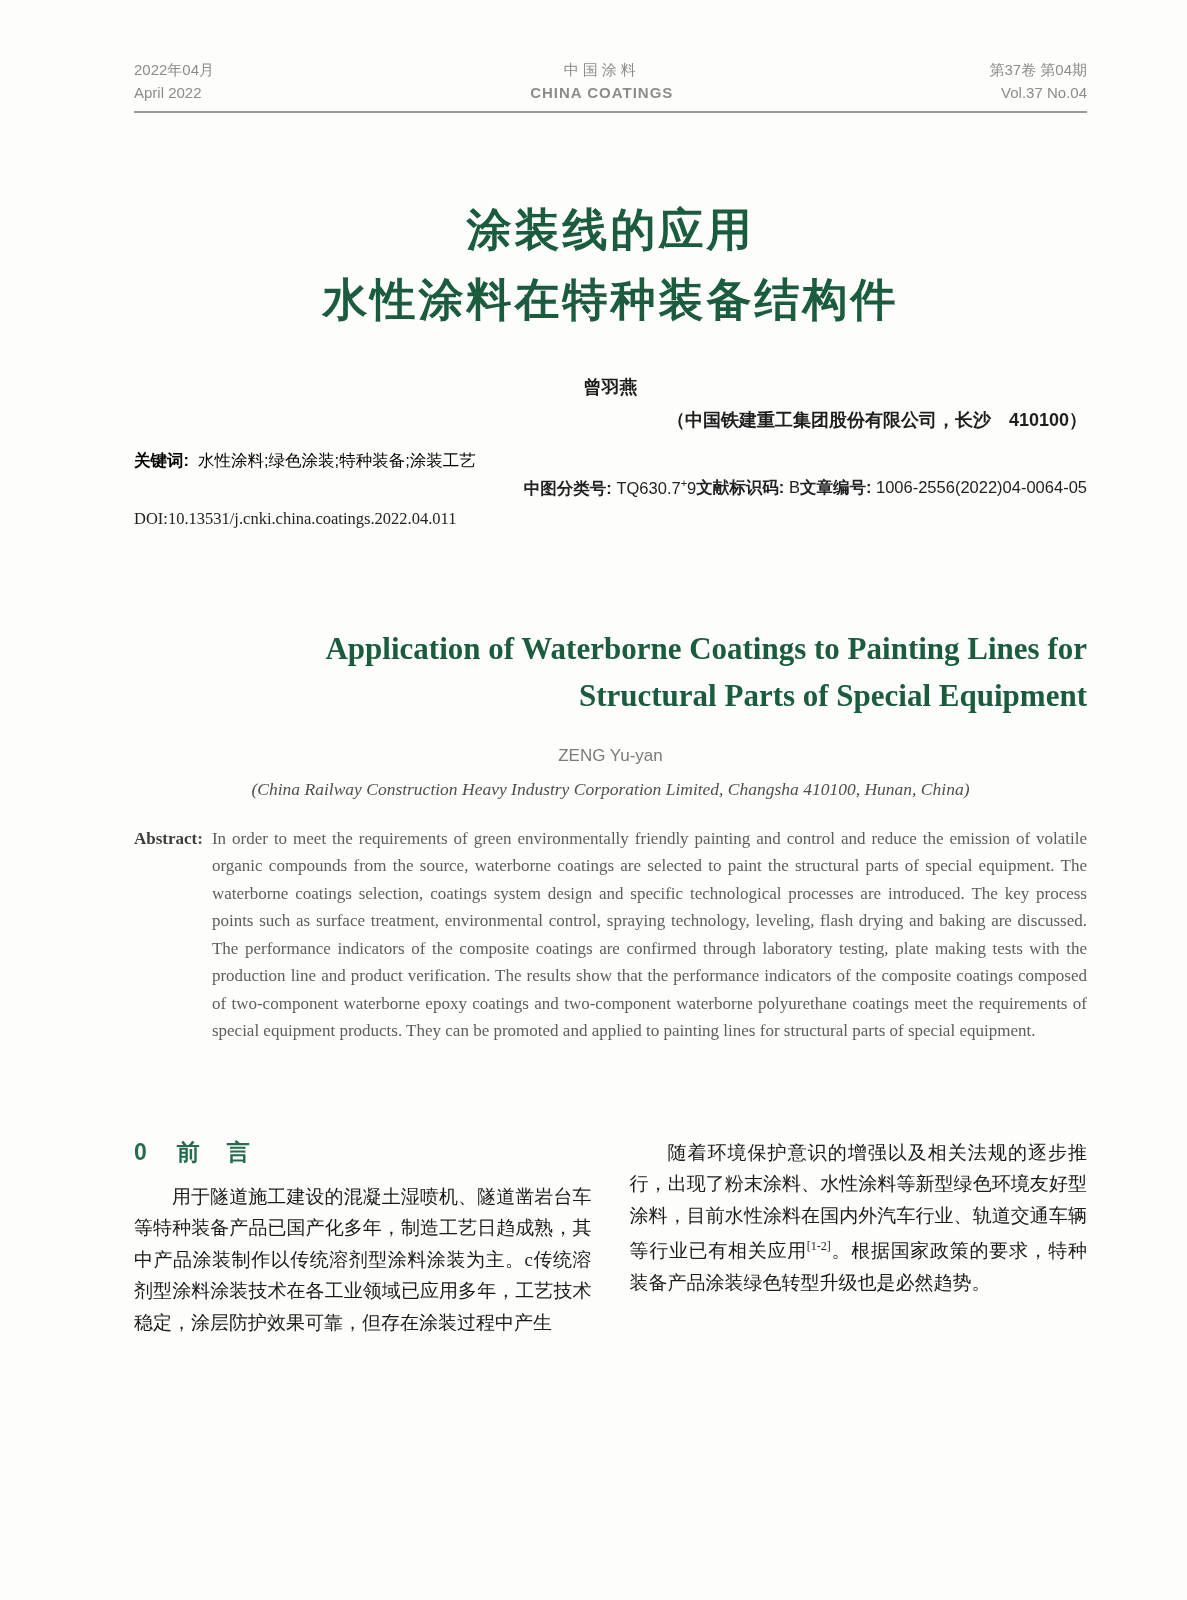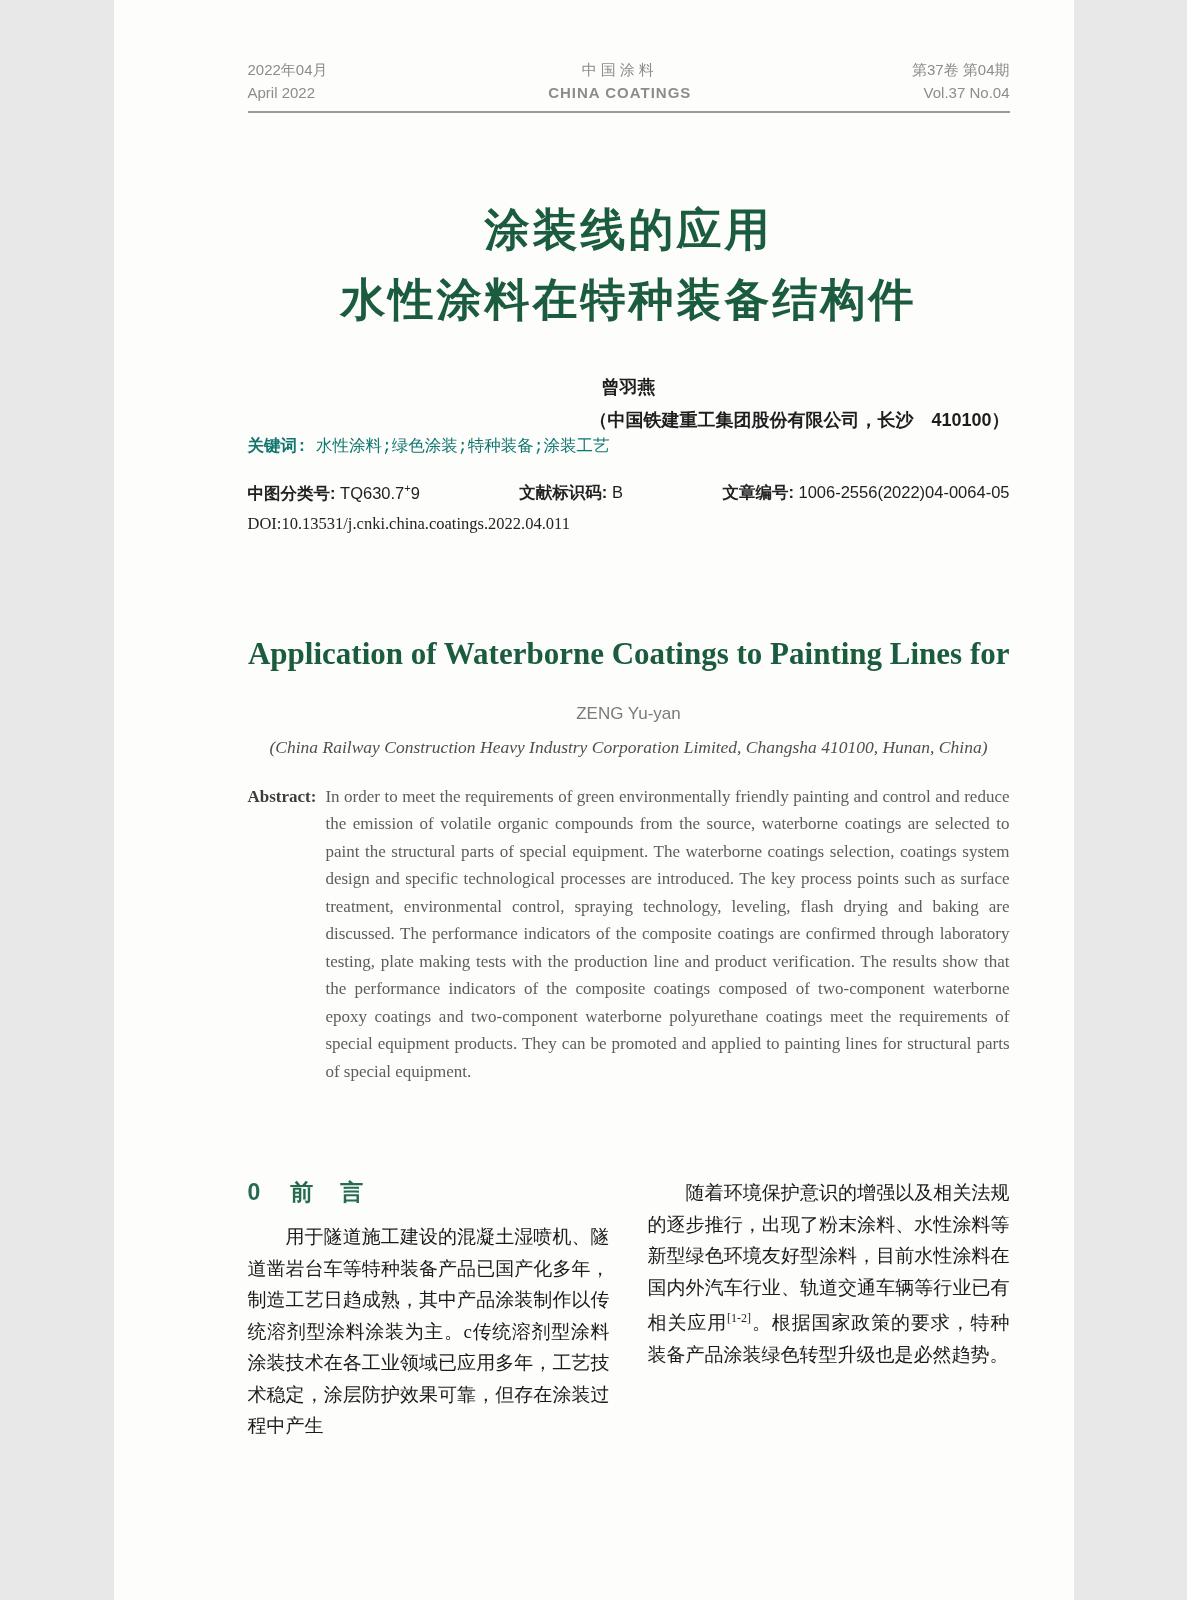--- a/index.html
+++ b/index.html
@@ -5,43 +5,43 @@
   :root{
     --title-green:#1b5b3e;
     --section-green:#266b4d;
     --footer-blue:#5b7da3;
     --header-gray:#8c8c8c;
   }
   *{margin:0;padding:0;box-sizing:border-box;}
   html,body{background:#e8e8e8;}
   body{font-family:"Liberation Sans",sans-serif;}
   .page{
-    width:960px;height:1600px;margin:0 auto;background:#fdfdfc;
-    padding:58px 64px 0 134px;position:relative;overflow:hidden;
+    width:1187px;height:1600px;margin:0 auto;background:#fdfdfc;
+    padding:58px 100px 0 134px;position:relative;overflow:hidden;
   }
   
   .jheader{display:flex;justify-content:space-between;align-items:flex-end;
     color:var(--header-gray);font-size:15px;line-height:23px;}
   .jheader .left{text-align:left;}
   .jheader .center{text-align:center;letter-spacing:4px;}
   .jheader .center .en{letter-spacing:1px;font-weight:bold;}
   .jheader .right{text-align:right;}
   .header-rule{border:none;border-top:2px solid #9a9a9a;margin-top:7px;}
   
   .cn-title{margin-top:82px;text-align:center;color:var(--title-green);
     font-size:45px;font-weight:bold;line-height:70px;letter-spacing:3px;}
   .cn-author{margin-top:40px;text-align:center;font-size:18px;font-weight:bold;color:#1e1e1e;}
   .cn-affil{margin-top:9px;text-align:right;font-size:18px;font-weight:bold;color:#1e1e1e;}
   
   .cn-abstract{margin-top:38px;display:flex;font-size:16.5px;line-height:28px;color:#262626;}
   .cn-abstract .label{font-weight:bold;white-space:nowrap;margin-right:9px;}
   .cn-abstract .text{flex:1;text-align:justify;}
-  .cn-keywords{margin-top:1px;font-size:16.5px;line-height:28px;color:#0f766e;font-family:Liberation Mono, monospace;}
+  .cn-keywords{margin-top:14px;font-size:16.5px;line-height:28px;color:#000000;}
   .cn-keywords .label{font-weight:bold;margin-right:9px;}
-  .meta-row{margin-top:21px;display:flex;justify-content:space-between;
+  .meta-row{margin-top:3px;display:flex;justify-content:flex-end;
     font-size:16.5px;color:#222;}
   .meta-row .label{font-weight:bold;}
   .meta-row sup{font-size:11px;}
   .doi-row{margin-top:9px;font-family:"Liberation Serif",serif;font-size:16.5px;color:#222;}
   
   .en-title{margin-top:96px;text-align:right;color:var(--title-green);
     font-family:"Liberation Serif",serif;font-weight:bold;font-size:31px;line-height:47px;}
   .en-author{margin-top:27px;text-align:center;font-size:17px;color:#7b7b7b;}
   .en-affil{margin-top:13px;text-align:center;font-family:"Liberation Serif",serif;
     font-style:italic;font-size:17.5px;color:#4f4f4f;}
@@ -107,20 +107,21 @@
     </div>
     <div>
       <span class="label">文章编号: </span><span>1006-2556(2022)04-0064-05</span>
     </div>
   </div>
 
   <div class="doi-row">DOI:10.13531/j.cnki.china.coatings.2022.04.011</div>
 
   <h2 class="en-title">
     <div>Application of Waterborne Coatings to Painting Lines for</div>
+    <div>Structural Parts of Special Equipment</div>
   </h2>
   <div class="en-author">ZENG Yu-yan</div>
   <div class="en-affil">(China Railway Construction Heavy Industry Corporation Limited, Changsha 410100, Hunan, China)</div>
 
   <div class="en-abstract">
     <span class="label">Abstract:</span>
     <p class="text">In order to meet the requirements of green environmentally friendly painting and control and reduce the emission of volatile organic compounds from the source, waterborne coatings are selected to paint the structural parts of special equipment. The waterborne coatings selection, coatings system design and specific technological processes are introduced. The key process points such as surface treatment, environmental control, spraying technology, leveling, flash drying and baking are discussed. The performance indicators of the composite coatings are confirmed through laboratory testing, plate making tests with the production line and product verification. The results show that the performance indicators of the composite coatings composed of two-component waterborne epoxy coatings and two-component waterborne polyurethane coatings meet the requirements of special equipment products. They can be promoted and applied to painting lines for structural parts of special equipment.</p>
   </div>
 
 

